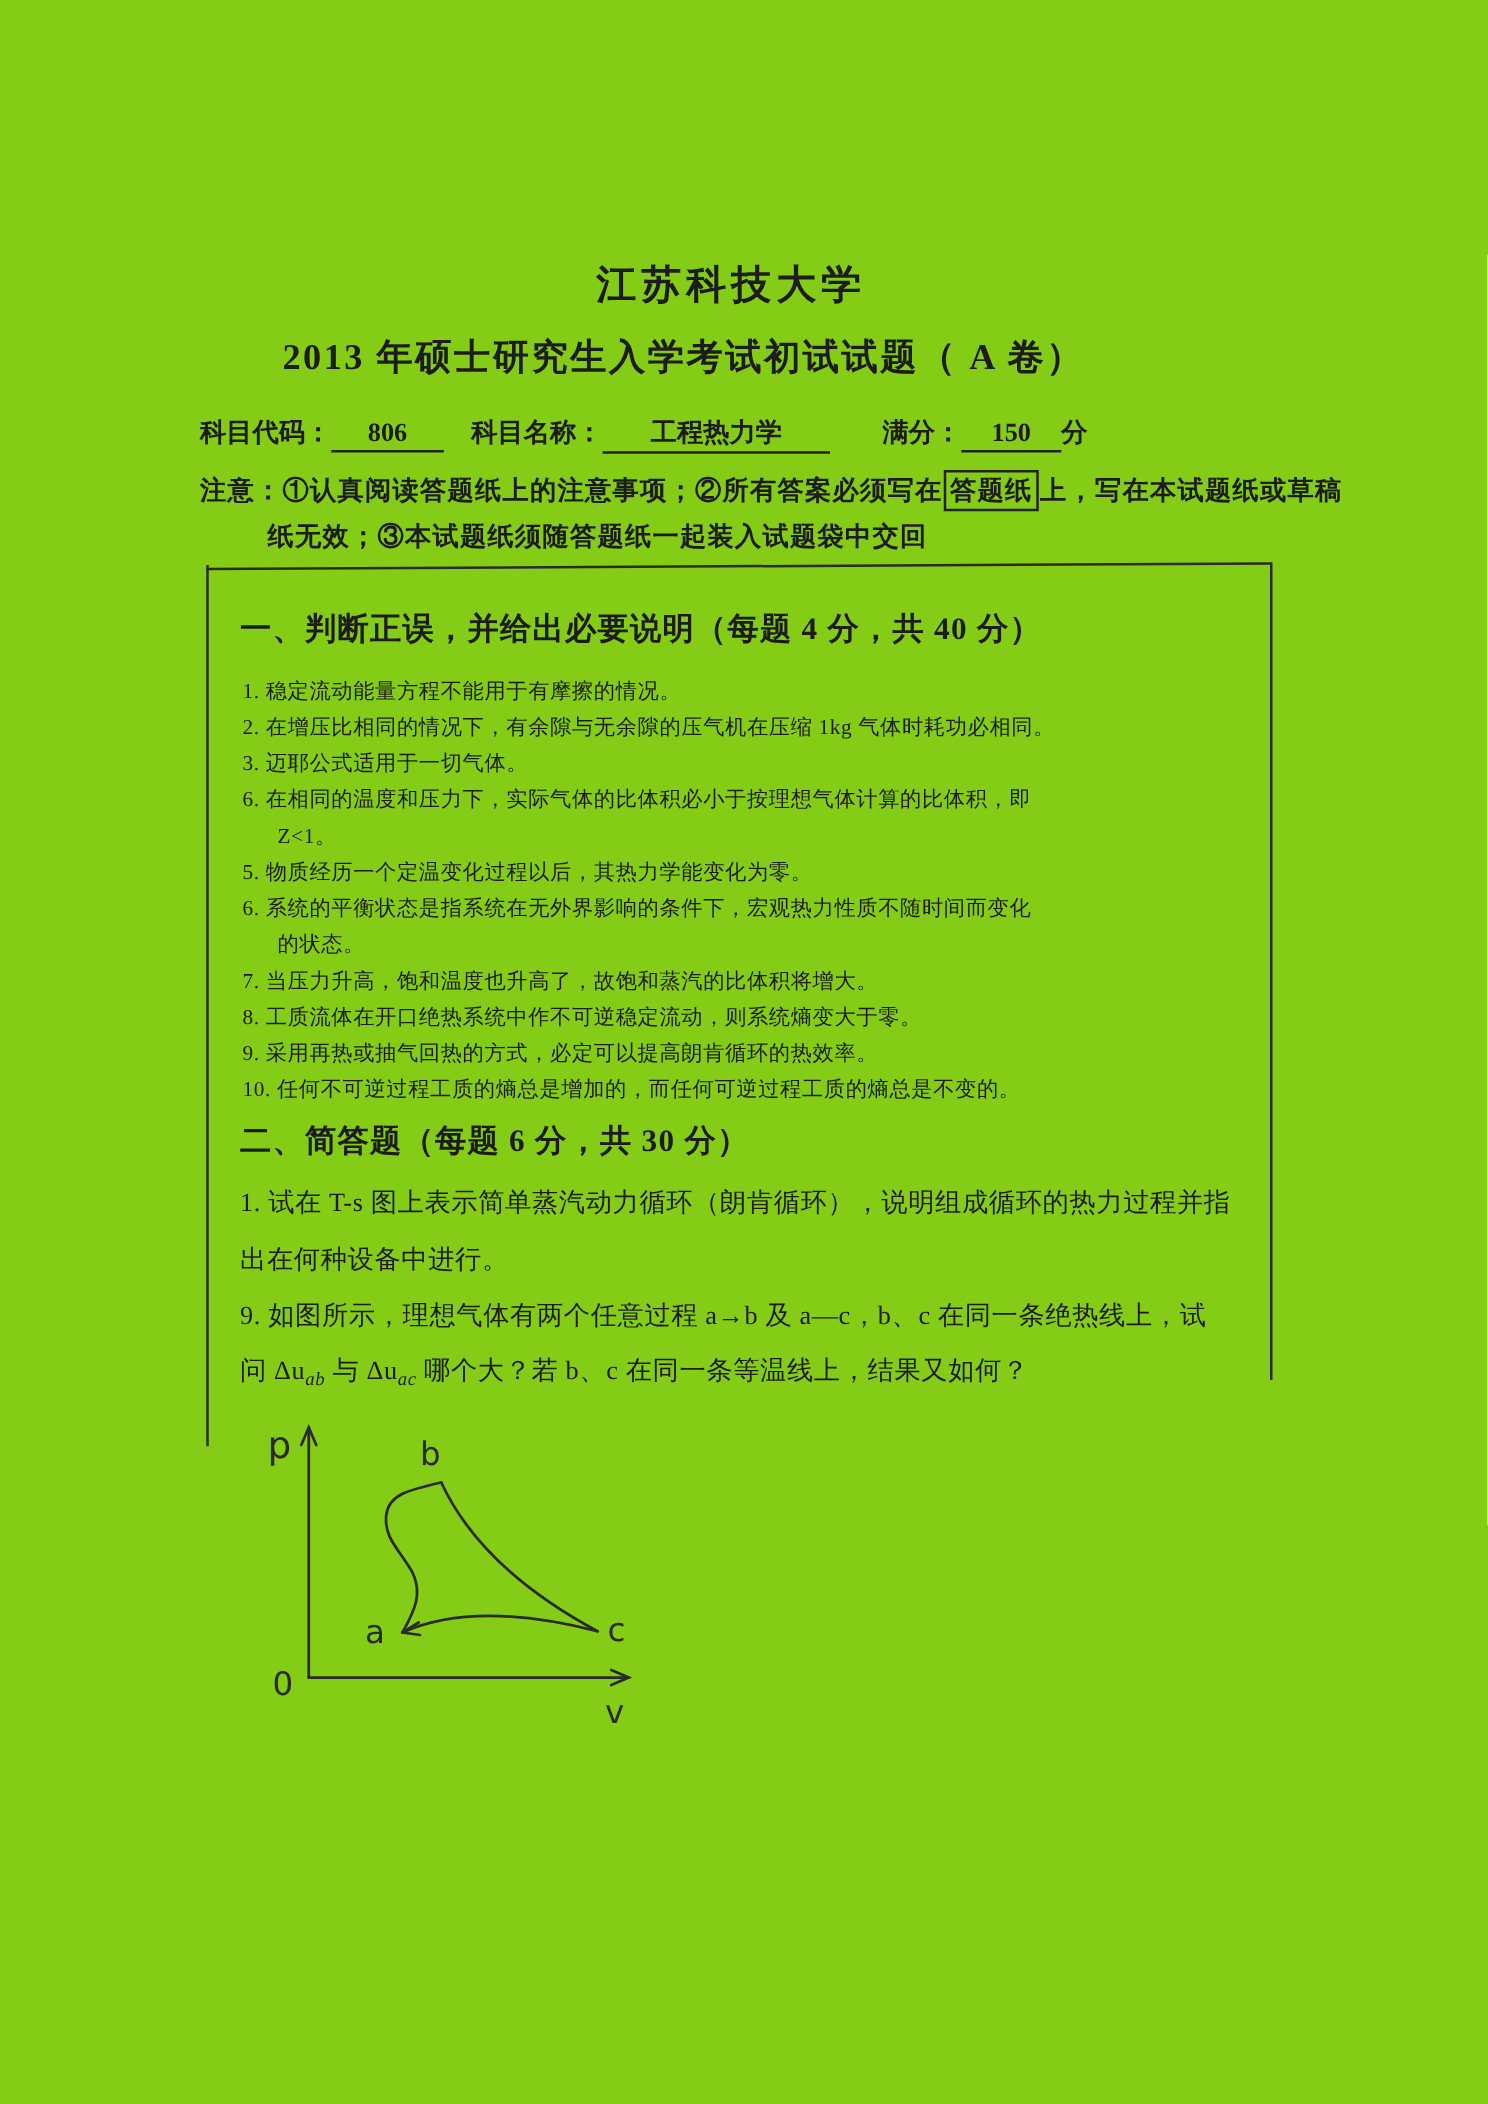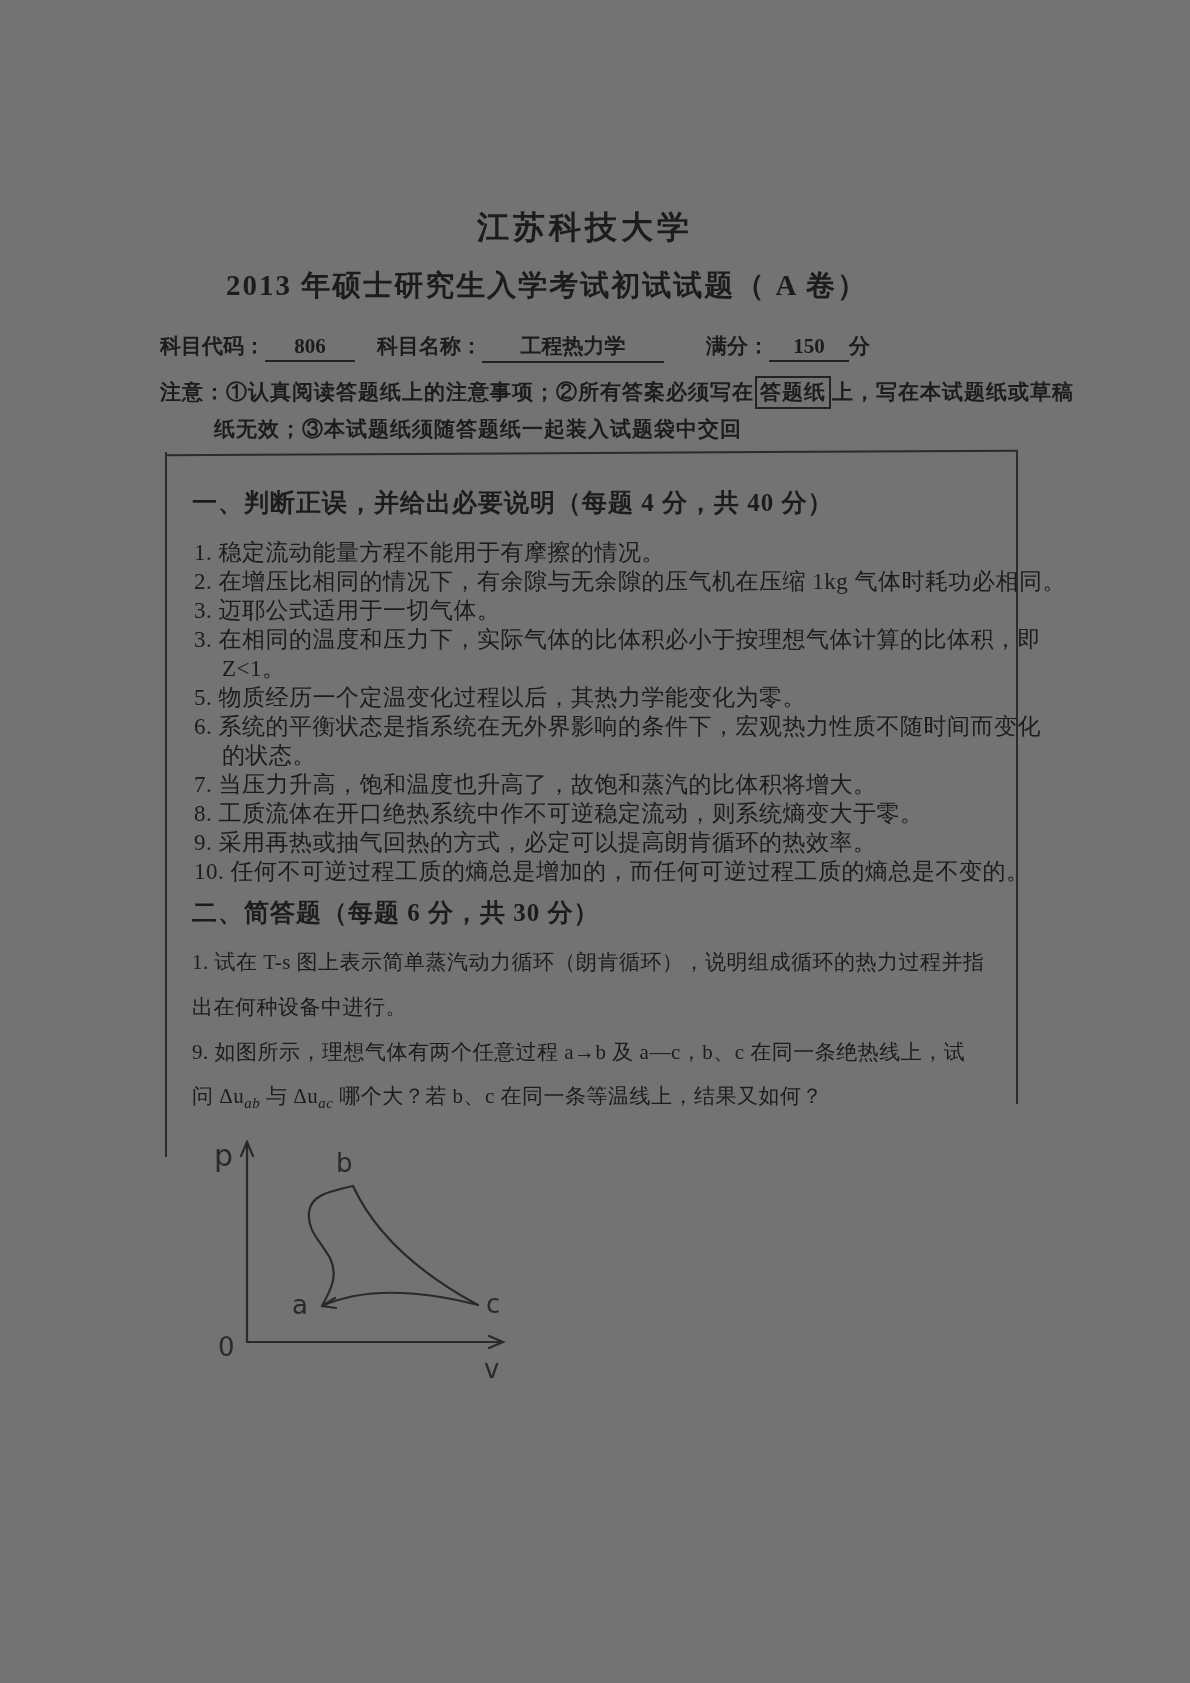--- a/index.html
+++ b/index.html
@@ -1,20 +1,20 @@
 <!DOCTYPE html>
 <html><head>
 <meta charset="utf-8">
 <style>
   html,body{margin:0;padding:0;background:#ffffff;}
   .page{
     position:relative;
     width:1190px;height:1683px;
     margin:0 auto;
-    background:#737373;
+    background:#84cc16;
     font-family:"Liberation Serif","DejaVu Serif",serif;
     color:#1c1c1c;
     overflow:hidden;
   }
   .abs{position:absolute;}
   .title{
     top:206px;left:0;right:20px;
     text-align:center;
     font-size:32px;font-weight:700;letter-spacing:4px;
   }
@@ -59,21 +59,21 @@
   .frame-top{top:452px;left:165px;width:853px;height:2px;background:#2b2b2b;transform:rotate(-0.3deg);}
   .frame-left{top:452px;left:165px;width:2px;height:705px;background:#2b2b2b;}
   .frame-right{top:452px;left:1016px;width:2px;height:652px;background:#2b2b2b;}
   .s1-head{
     top:486px;left:192px;
     font-size:25px;font-weight:700;letter-spacing:1px;
     white-space:nowrap;
   }
   .s1-list{
     top:538px;left:194px;width:824px;
-    font-size:23px;line-height:29px;letter-spacing:0.5px;
+    font-size:17px;line-height:29px;letter-spacing:0.5px;
   }
   .item-l1{white-space:nowrap;}
   .item-l2{padding-left:28px;}
   .s2-head{
     top:896px;left:192px;
     font-size:25px;font-weight:700;letter-spacing:1px;
     white-space:nowrap;
   }
   .qline{
     left:192px;width:828px;
@@ -121,21 +121,21 @@
       </div>
     <div class="item">
         <div class="item-l1">2.  在增压比相同的情况下，有余隙与无余隙的压气机在压缩 1kg 气体时耗功必相同。</div>
         <div class="item-l2"></div>
       </div>
     <div class="item">
         <div class="item-l1">3.  迈耶公式适用于一切气体。</div>
         <div class="item-l2"></div>
       </div>
     <div class="item">
-        <div class="item-l1">3.  在相同的温度和压力下，实际气体的比体积必小于按理想气体计算的比体积，即</div>
+        <div class="item-l1">6.  在相同的温度和压力下，实际气体的比体积必小于按理想气体计算的比体积，即</div>
         <div class="item-l2">Z&lt;1。</div>
       </div>
     <div class="item">
         <div class="item-l1">5.  物质经历一个定温变化过程以后，其热力学能变化为零。</div>
         <div class="item-l2"></div>
       </div>
     <div class="item">
         <div class="item-l1">6.  系统的平衡状态是指系统在无外界影响的条件下，宏观热力性质不随时间而变化</div>
         <div class="item-l2">的状态。</div>
       </div>

